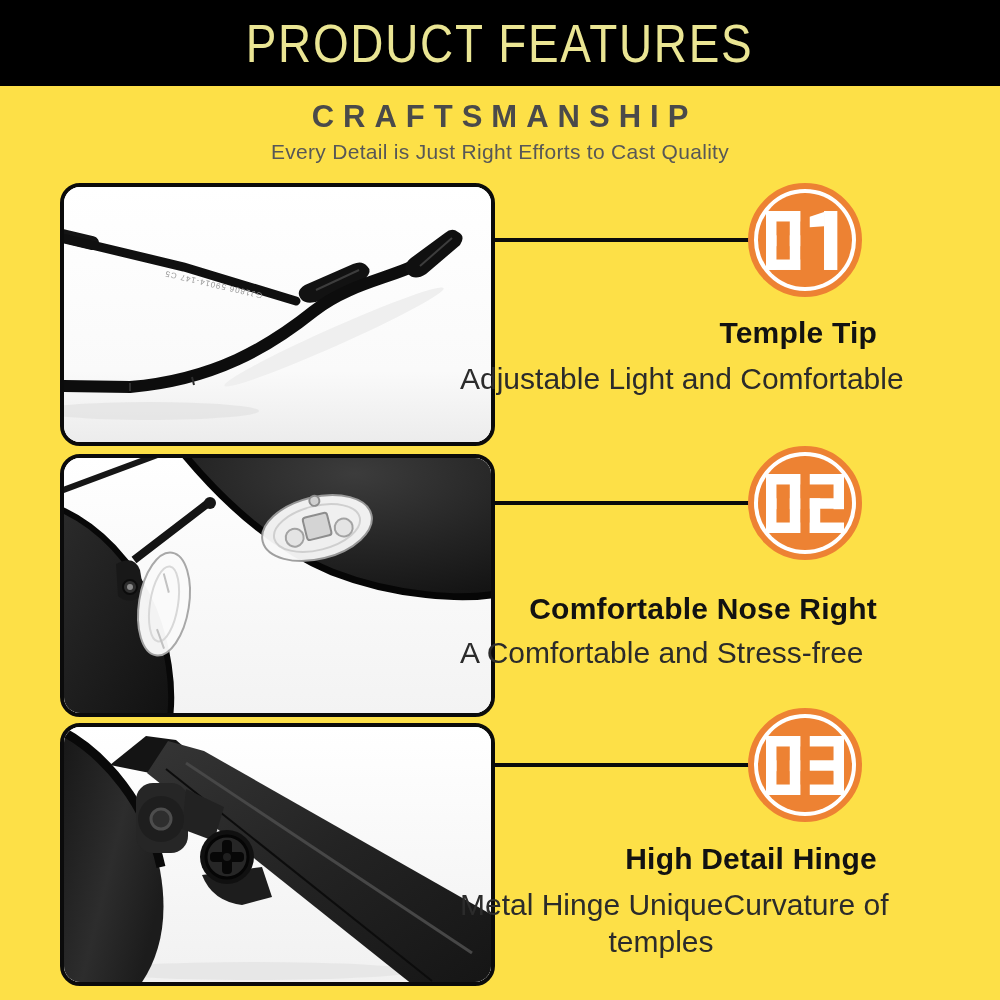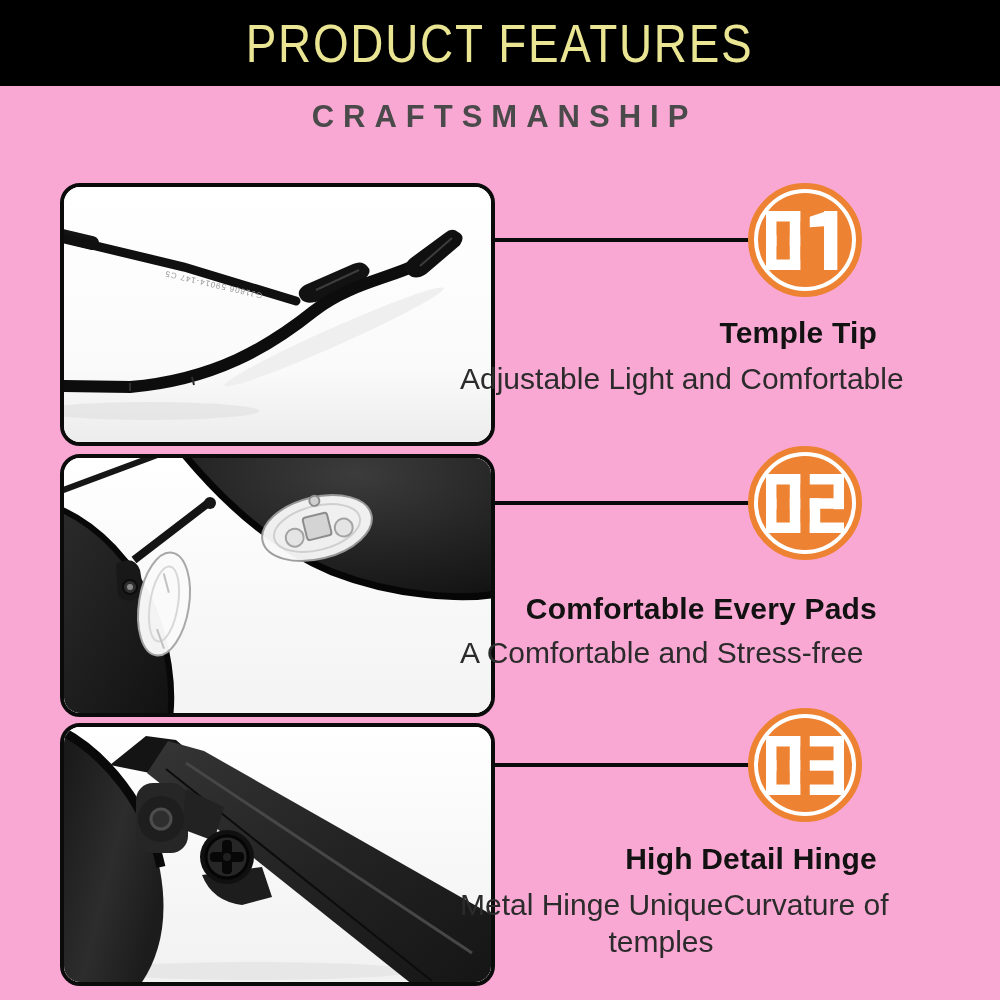--- a/index.html
+++ b/index.html
@@ -3,21 +3,21 @@
 <meta charset="utf-8">
 <style>
   :root{
     --accent:#ED8233;
     --banner-bg:#000000;
     --banner-fg:#EAE593;
     --ink:#0b0b0b;
   }
   html,body{margin:0;padding:0;background:#ffffff;}
   .page{
-    position:relative;width:1000px;height:1000px;background:#f9a8d4;
+    position:relative;width:1000px;height:1000px;background:#fde047;
     font-family:"Liberation Sans", sans-serif;overflow:hidden;margin:0 auto;
   }
   
   .banner{position:absolute;top:0;left:0;right:0;height:86px;background:var(--banner-bg);
     display:flex;align-items:center;justify-content:center;}
   .banner h1{margin:0;color:var(--banner-fg);font-size:54px;font-weight:400;
     letter-spacing:2px;transform:scaleX(.85);white-space:nowrap;}
   
   .intro{position:absolute;top:99px;left:0;right:0;text-align:center;}
   .intro h2{margin:0;font-size:31px;font-weight:700;color:#4a4a4a;letter-spacing:9px;text-indent:9px;}
@@ -51,20 +51,21 @@
 <body>
 
 <div class="page">
 
   <header class="banner">
     <h1>PRODUCT FEATURES</h1>
   </header>
 
   <section class="intro">
     <h2>CRAFTSMANSHIP</h2>
+    <p>Every Detail is Just Right Efforts to Cast Quality</p>
   </section>
 
   <section class="feature s1">
     <div class="photo-box">
       <svg viewBox="0 0 427 255" preserveAspectRatio="none">
         <defs>
           <linearGradient id="bg1" x1="0" y1="0" x2="0" y2="1">
             <stop offset="0" stop-color="#ffffff"></stop>
               <stop offset=".72" stop-color="#fafafa"></stop>
             <stop offset="1" stop-color="#ececec"></stop>
@@ -183,21 +184,21 @@
             <g transform="translate(46,0)">
               <rect x="0" y="0" width="36" height="11"></rect>
               <rect x="25" y="0" width="11" height="37"></rect>
               <rect x="0" y="25.5" width="36" height="11"></rect>
               <rect x="0" y="25.5" width="11" height="36.5"></rect>
               <rect x="0" y="51" width="36" height="11"></rect>
             </g>
           </svg>
       </div>
     </div>
-    <h3 class="ftitle">Comfortable Every Pads</h3>
+    <h3 class="ftitle">Comfortable Nose Right</h3>
     <div class="fdesc">
       <div>A Comfortable and Stress-free</div>
     </div>
   </section>
 
   <section class="feature s3">
     <div class="photo-box">
       <svg viewBox="0 0 427 255" preserveAspectRatio="none">
         <defs>
           <linearGradient id="bg3" x1="0" y1="0" x2="0" y2="1">

